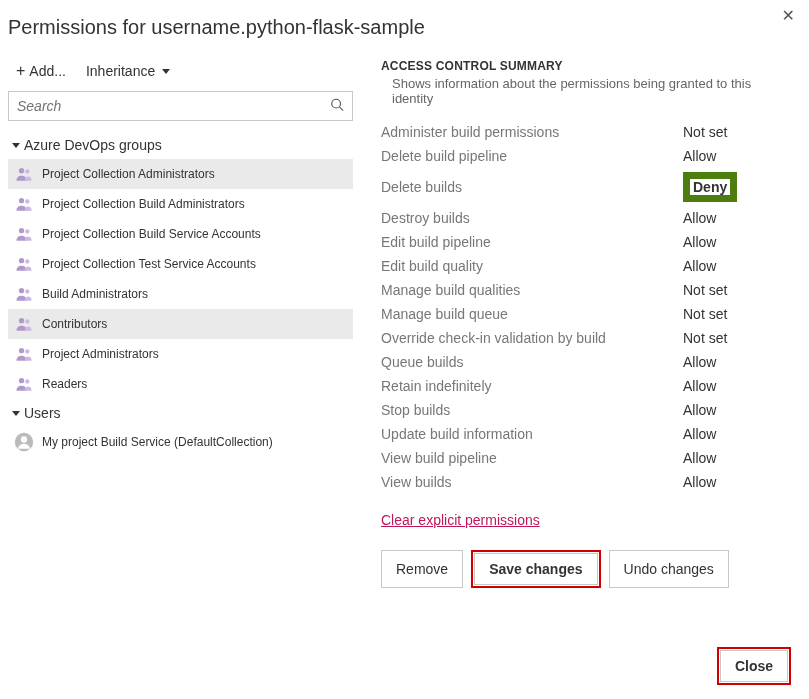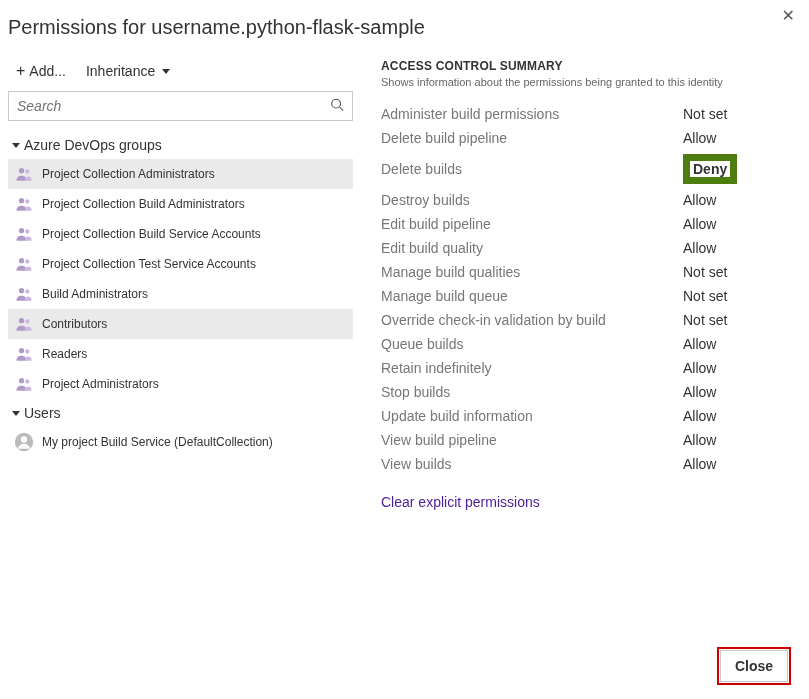--- a/index.html
+++ b/index.html
@@ -119,23 +119,24 @@
   }
   .avatar svg { width: 20px; height: 20px; display: block; }
   .right h3 {
     font-size: 12px;
     font-weight: 700;
     letter-spacing: 0.2px;
     color: #333;
     margin-bottom: 3px;
   }
   .right .subtitle {
-    font-size: 11px;
+    font-size: 13px;
     color: #666;
     margin-bottom: 14px;
+    margin-left: 11px;
   }
   .perm-row {
     display: flex;
     align-items: center;
     padding: 4px 0;
     font-size: 14px;
   }
   .perm-label {
     flex: 1;
     color: #777;
@@ -144,21 +145,22 @@
     width: 110px;
     color: #333;
     font-size: 14px;
   }
   .perm-value.bold { font-weight: 700; }
   .hl { border: 7px solid #4d7c0f; padding: 0 3px; display: inline-block; }
   .clear-label {
     margin-top: 18px;
     margin-bottom: 22px;
     font-size: 14px;
-    color: #4c1d95;
+    color: #be185d;
+    text-decoration: underline;
   }
   .btn-row {
     display: flex;
     gap: 8px;
   }
   .btn {
     border: 1px solid #c8c8c8;
     background: #fff;
     padding: 7px 14px;
     font-size: 14px;
@@ -277,32 +279,32 @@
         </div>
         <div class="group-item">
           <span class="avatar">
             <svg viewBox="0 0 24 24">
               <circle cx="9" cy="8" r="3.2" fill="#b19acb"></circle>
               <circle cx="16" cy="9" r="2.6" fill="#cbb9df"></circle>
               <path d="M3 19 c0-3.2 3-5 6-5 s6 1.8 6 5 v1 H3 z" fill="#b19acb"></path>
               <path d="M13 19 c0-2.4 1.8-4 4-4 s4 1.6 4 4 v1 h-8 z" fill="#cbb9df"></path>
             </svg>
           </span>
+          <span>Project Administrators</span>
+        </div>
+        <div class="group-item">
+          <span class="avatar">
+            <svg viewBox="0 0 24 24">
+              <circle cx="9" cy="8" r="3.2" fill="#b19acb"></circle>
+              <circle cx="16" cy="9" r="2.6" fill="#cbb9df"></circle>
+              <path d="M3 19 c0-3.2 3-5 6-5 s6 1.8 6 5 v1 H3 z" fill="#b19acb"></path>
+              <path d="M13 19 c0-2.4 1.8-4 4-4 s4 1.6 4 4 v1 h-8 z" fill="#cbb9df"></path>
+            </svg>
+          </span>
           <span>Readers</span>
-        </div>
-        <div class="group-item">
-          <span class="avatar">
-            <svg viewBox="0 0 24 24">
-              <circle cx="9" cy="8" r="3.2" fill="#b19acb"></circle>
-              <circle cx="16" cy="9" r="2.6" fill="#cbb9df"></circle>
-              <path d="M3 19 c0-3.2 3-5 6-5 s6 1.8 6 5 v1 H3 z" fill="#b19acb"></path>
-              <path d="M13 19 c0-2.4 1.8-4 4-4 s4 1.6 4 4 v1 h-8 z" fill="#cbb9df"></path>
-            </svg>
-          </span>
-          <span>Project Administrators</span>
         </div>
       </div>
 
     <div class="group-header">
       <span class="chevron"></span>
       <span>Users</span>
     </div>
     <div class="group-list" id="users-list">
         <div class="group-item">
           <span class="avatar">
@@ -376,20 +378,27 @@
         <div class="perm-row">
           <span class="perm-label">View build pipeline</span>
           <span class="perm-value">Allow</span>
         </div>
         <div class="perm-row">
           <span class="perm-label">View builds</span>
           <span class="perm-value">Allow</span>
         </div>
       </div>
     <div class="clear-label">Clear explicit permissions</div>
+    <div class="btn-row">
+      <button class="btn">Remove</button>
+      <span class="btn-hl">
+        <button class="btn bold">Save changes</button>
+      </span>
+      <button class="btn">Undo changes</button>
+    </div>
   </div>
 </div>
 
 <div class="close-btn-wrap">
   <span class="btn-hl">
     <button class="btn bold">Close</button>
   </span>
 </div>
 
 </body></html>

